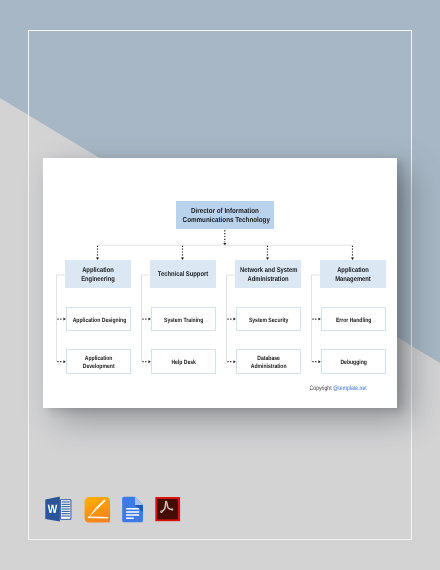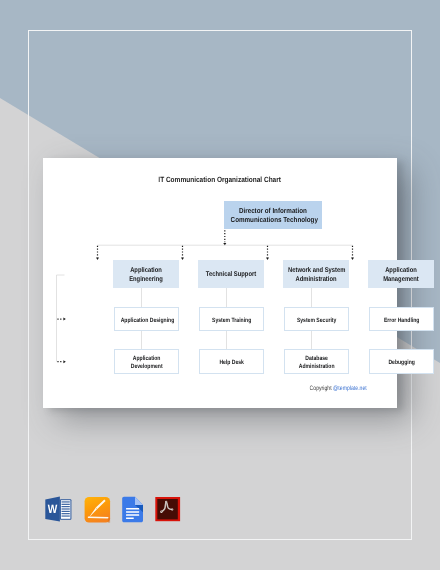--- a/index.html
+++ b/index.html
@@ -23,21 +23,21 @@
   .ch-title{position:absolute;left:0;right:0;top:17.2px;text-align:center;
             font-size:7.5px;font-weight:bold;color:#1b1b1b;}
   .ch-title>span{display:inline-block;transform:scaleX(0.868) translateZ(0);transform-origin:50% 50%;}
 
   .copyright{position:absolute;right:30.5px;top:226.5px;font-size:6.3px;color:#3a3a3a;}
   .copyright>span{display:inline-block;transform:scaleX(0.82) translateZ(0);transform-origin:100% 50%;white-space:nowrap;}
   .copyright .lnk{color:#3b72d1;}
 
   
   .node{position:absolute;box-sizing:border-box;display:flex;align-items:center;
-        justify-content:center;text-align:center;color:#18191b;font-weight:bold;margin-left:48px;}
+        justify-content:center;text-align:center;color:#18191b;font-weight:bold;}
   .node>div{width:100%;position:relative;top:1.3px;}
   .node span{display:block;line-height:1.22;transform:scaleX(0.85) translateZ(0);white-space:nowrap;}
   .n-root{background:#bad3ed;font-size:7.25px;}
   .n-root span{transform:scaleX(0.865) translateZ(0);}
   .n-l1{background:#dbe7f3;font-size:6.9px;}
   .n-l1 span{transform:scaleX(0.845) translateZ(0);}
   .n-l2{background:#fff;border:0.75px solid #d3e2f0;font-size:6.2px;}
   .n-l2 span{transform:scaleX(0.82) translateZ(0);}
 
   svg.conn{position:absolute;left:0;top:0;width:354px;height:250px;overflow:visible;}
@@ -48,21 +48,20 @@
 </style>
 </head>
 <body>
 
 <div class="stage">
   <div class="bg-gray"></div>
   <div class="bg-blue-cut"></div>
   <div class="frame"></div>
 
   <div class="card">
-    <div class="ch-title"><span>IT Communication Organizational Chart</span></div>
 
     <svg class="conn" viewBox="0 0 354 250">
       <g id="conn-g">
           <line x1="181.8" y1="72.3" x2="181.8" y2="84.2" stroke="#1a1a1a" stroke-width="1.2" stroke-dasharray="1.2 1.6" stroke-linecap="butt"></line>
           <polygon points="180.3,85 183.3,85 181.8,87.4" fill="#1a1a1a"></polygon>
           <line x1="54.5" y1="87.2" x2="309.5" y2="87.2" stroke="#d8d8d8" stroke-width="0.75"></line>
           <line x1="54.5" y1="87.8" x2="54.5" y2="99.2" stroke="#1a1a1a" stroke-width="1.2" stroke-dasharray="1.2 1.6" stroke-linecap="butt"></line>
           <polygon points="53,99.6 56,99.6 54.5,102" fill="#1a1a1a"></polygon>
           <line x1="139.5" y1="87.8" x2="139.5" y2="99.2" stroke="#1a1a1a" stroke-width="1.2" stroke-dasharray="1.2 1.6" stroke-linecap="butt"></line>
           <polygon points="138,99.6 141,99.6 139.5,102" fill="#1a1a1a"></polygon>

